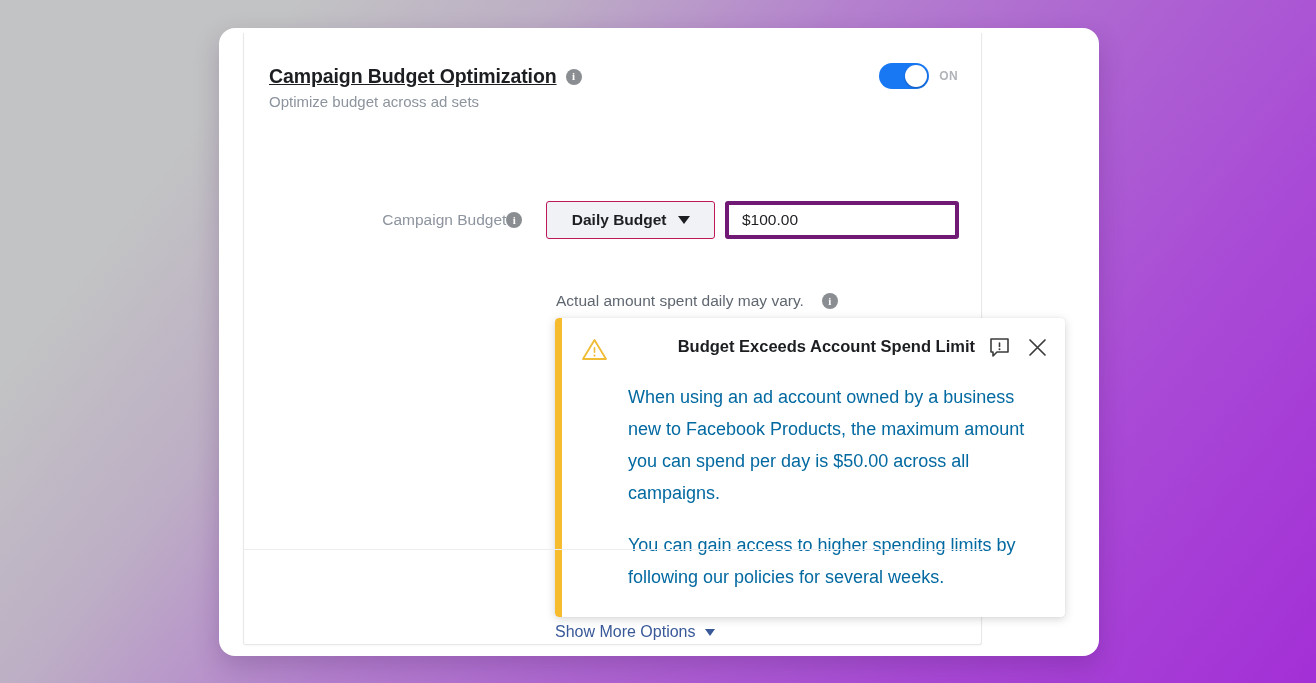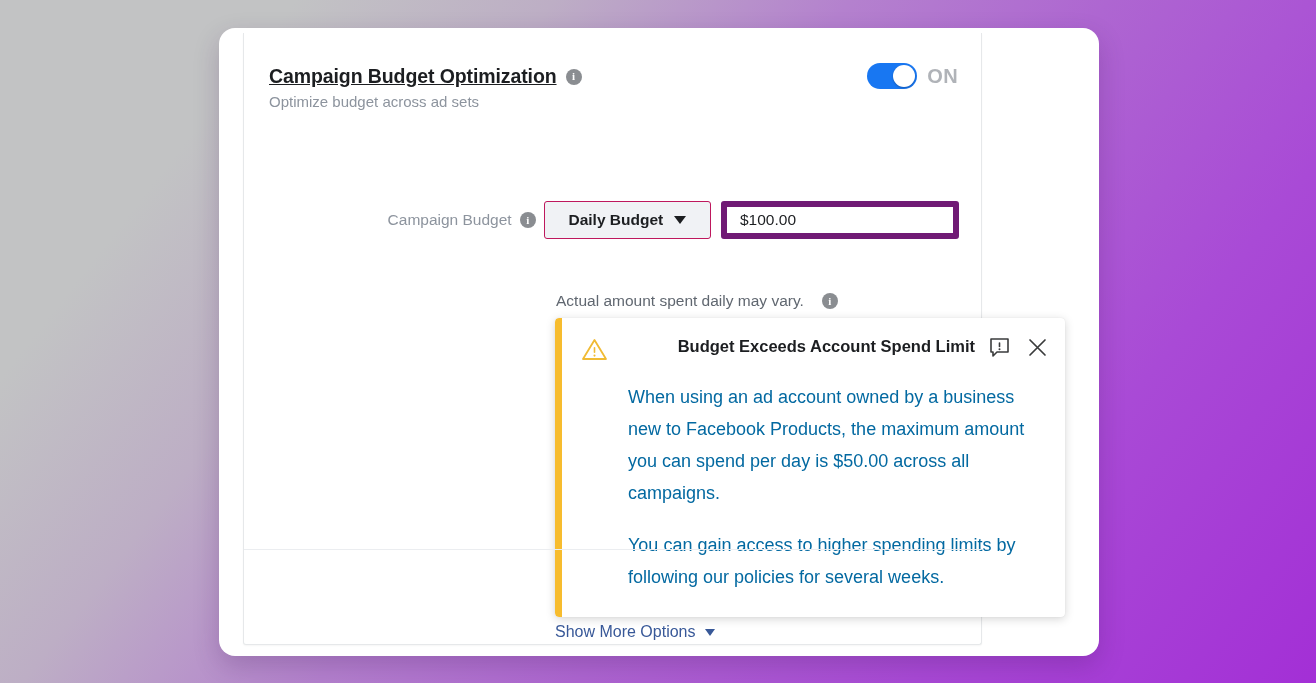--- a/index.html
+++ b/index.html
@@ -112,45 +112,44 @@
     position: absolute;
     right: 2px;
     top: 2px;
     width: 22px;
     height: 22px;
     border-radius: 50%;
     background: #ffffff;
     box-shadow: 0 1px 2px rgba(0,0,0,0.25);
   }
   .toggle-label {
-    font-size: 20px;
+    font-size: 12px;
     font-weight: bold;
     color: #b0b3b8;
     letter-spacing: 0.4px;
   }
 
   
   .budget-row {
     position: absolute;
     left: 25px;
     top: 168px;
     right: 22px;
     display: flex;
     align-items: center;
   }
   .budget-label {
     width: 287px;
     text-align: right;
-    padding-right: 8px;
+    padding-right: 24px;
     font-size: 15.5px;
     color: #8d949e;
     display: flex;
     align-items: center;
     justify-content: flex-end;
-    gap: 8px;
   }
   .select-btn {
     width: 175px;
     height: 38px;
     background: #f0f2f5;
     border: 1px solid #be185d;
     border-radius: 3px;
     display: flex;
     align-items: center;
     justify-content: center;
@@ -164,21 +163,21 @@
     width: 0; height: 0;
     border-left: 6.5px solid transparent;
     border-right: 6.5px solid transparent;
     border-top: 8px solid #1c1e21;
   }
   .amount-input {
     margin-left: 10px;
     width: 240px;
     height: 38px;
     background: #ffffff;
-    border: 6px solid #701a75;
+    border: 4px solid #701a75;
     border-radius: 3px;
     font-family: "Liberation Sans", sans-serif;
     font-size: 15.5px;
     color: #1c1e21;
     padding: 0 13px;
     outline: none;
   }
 
   
   .helper-text {

